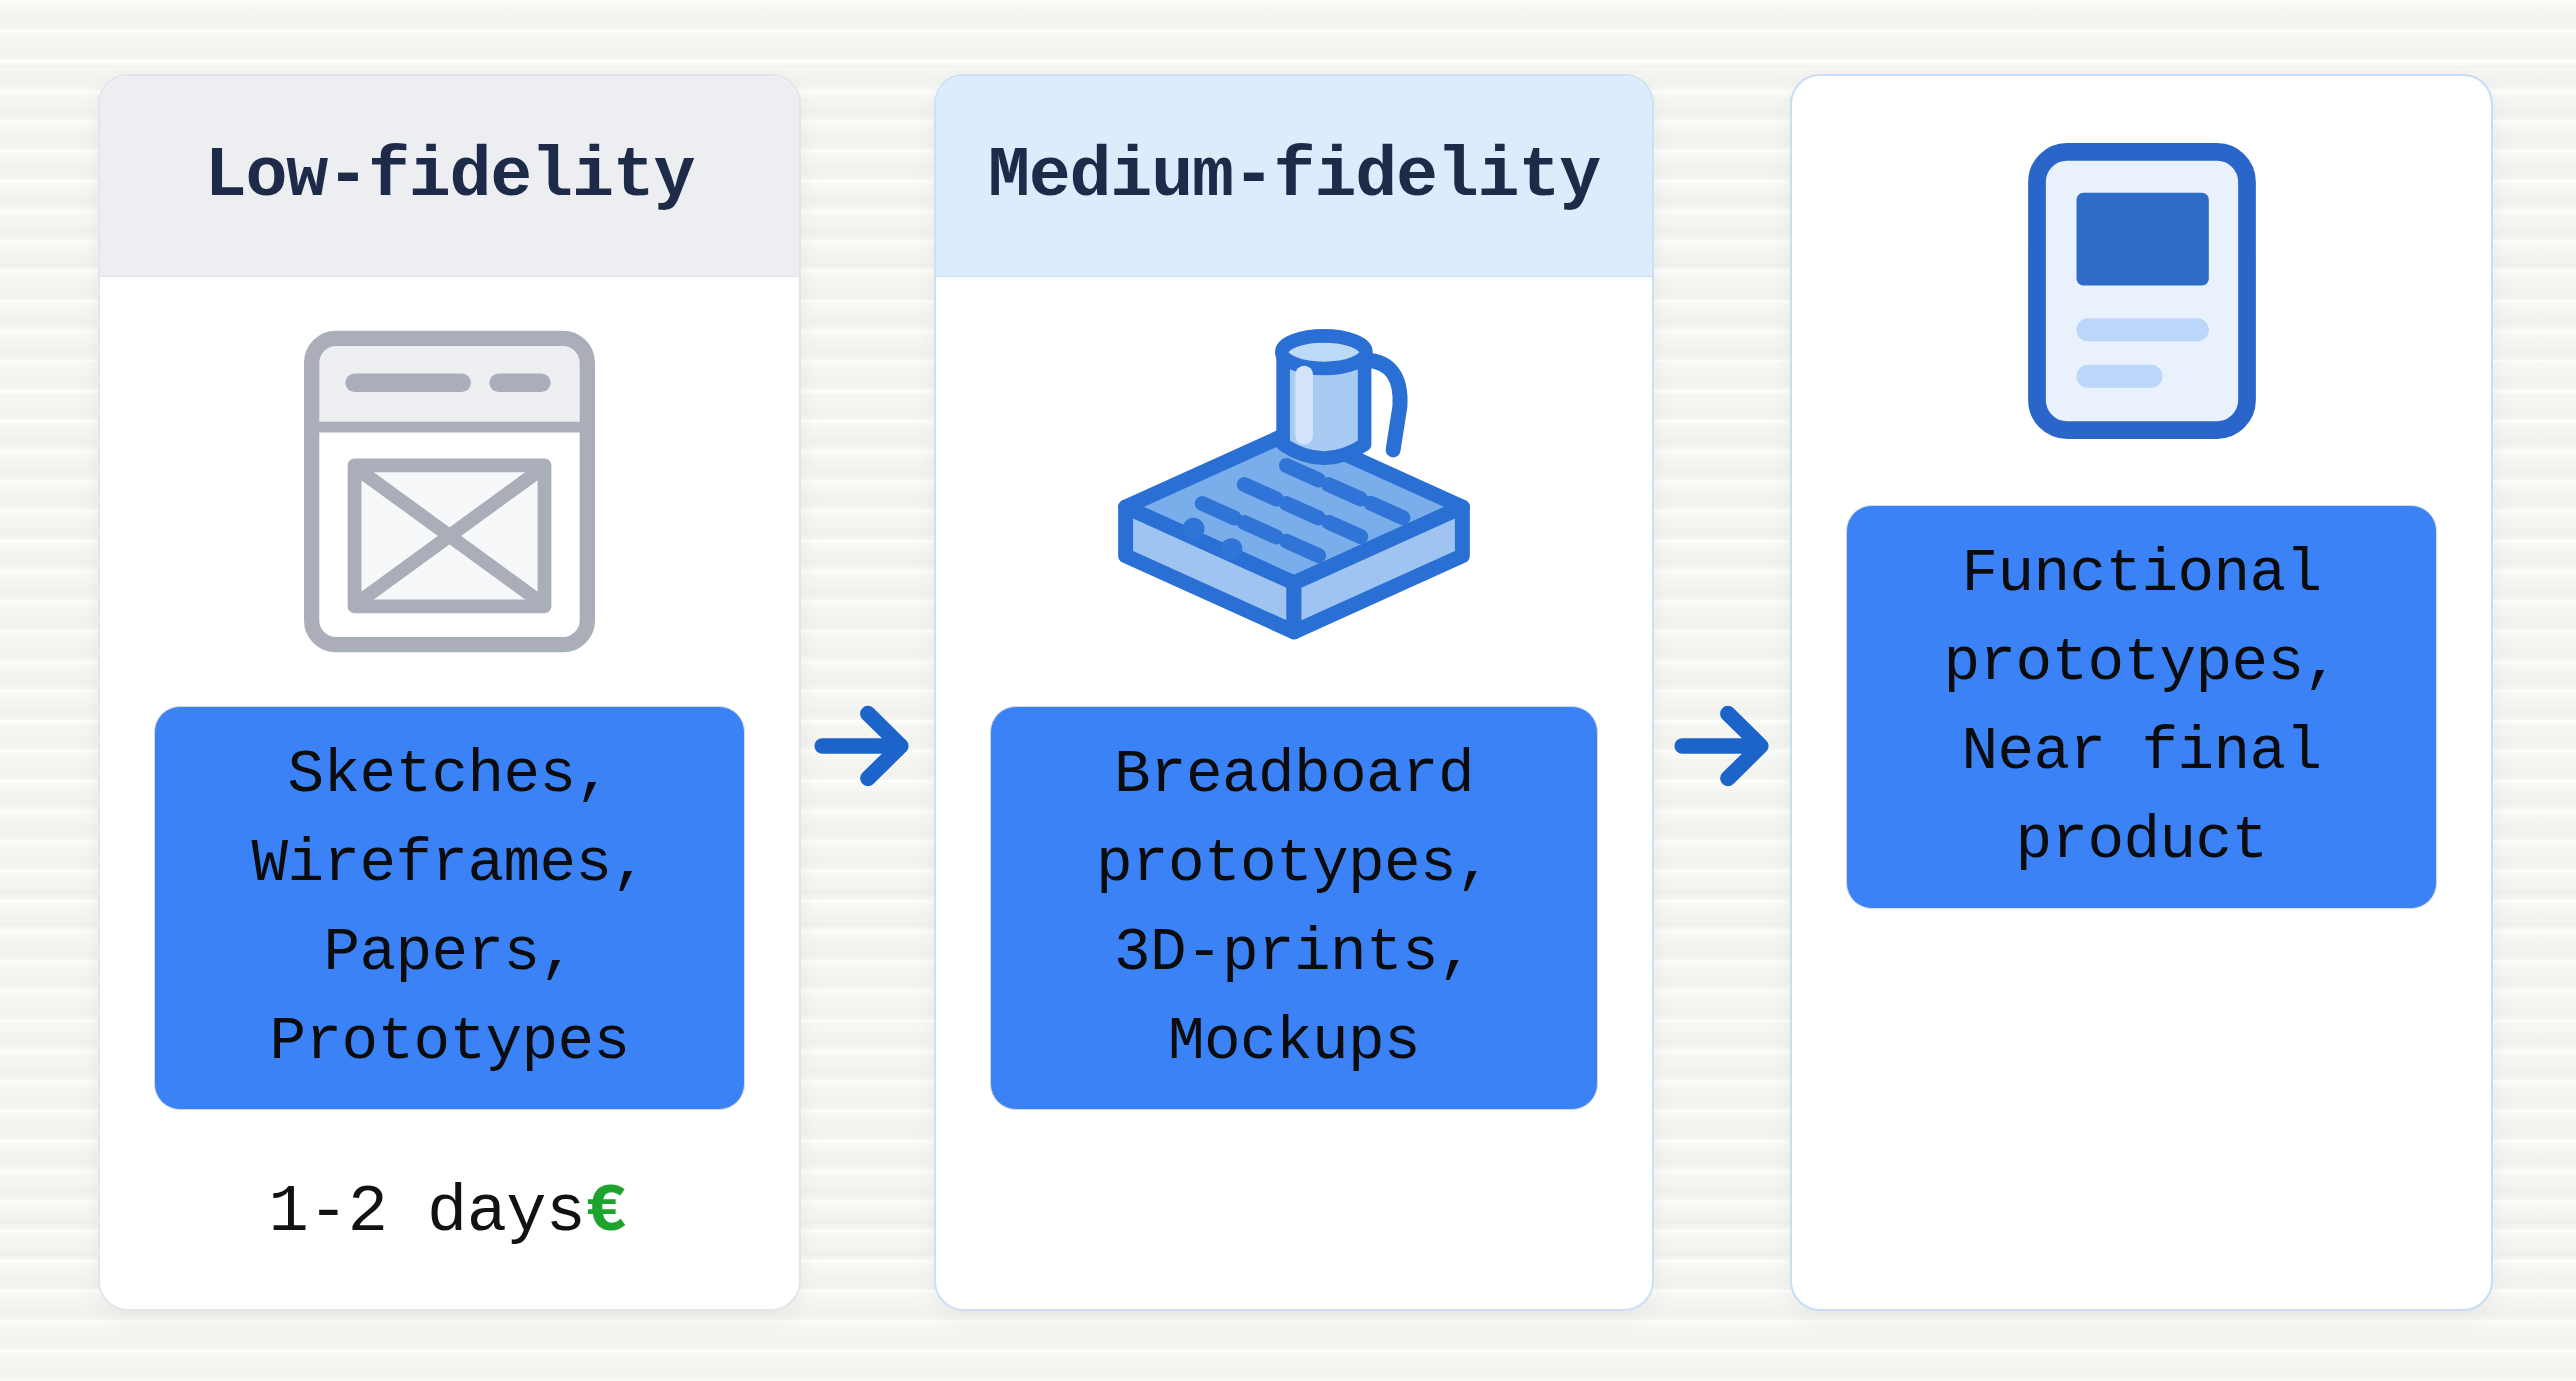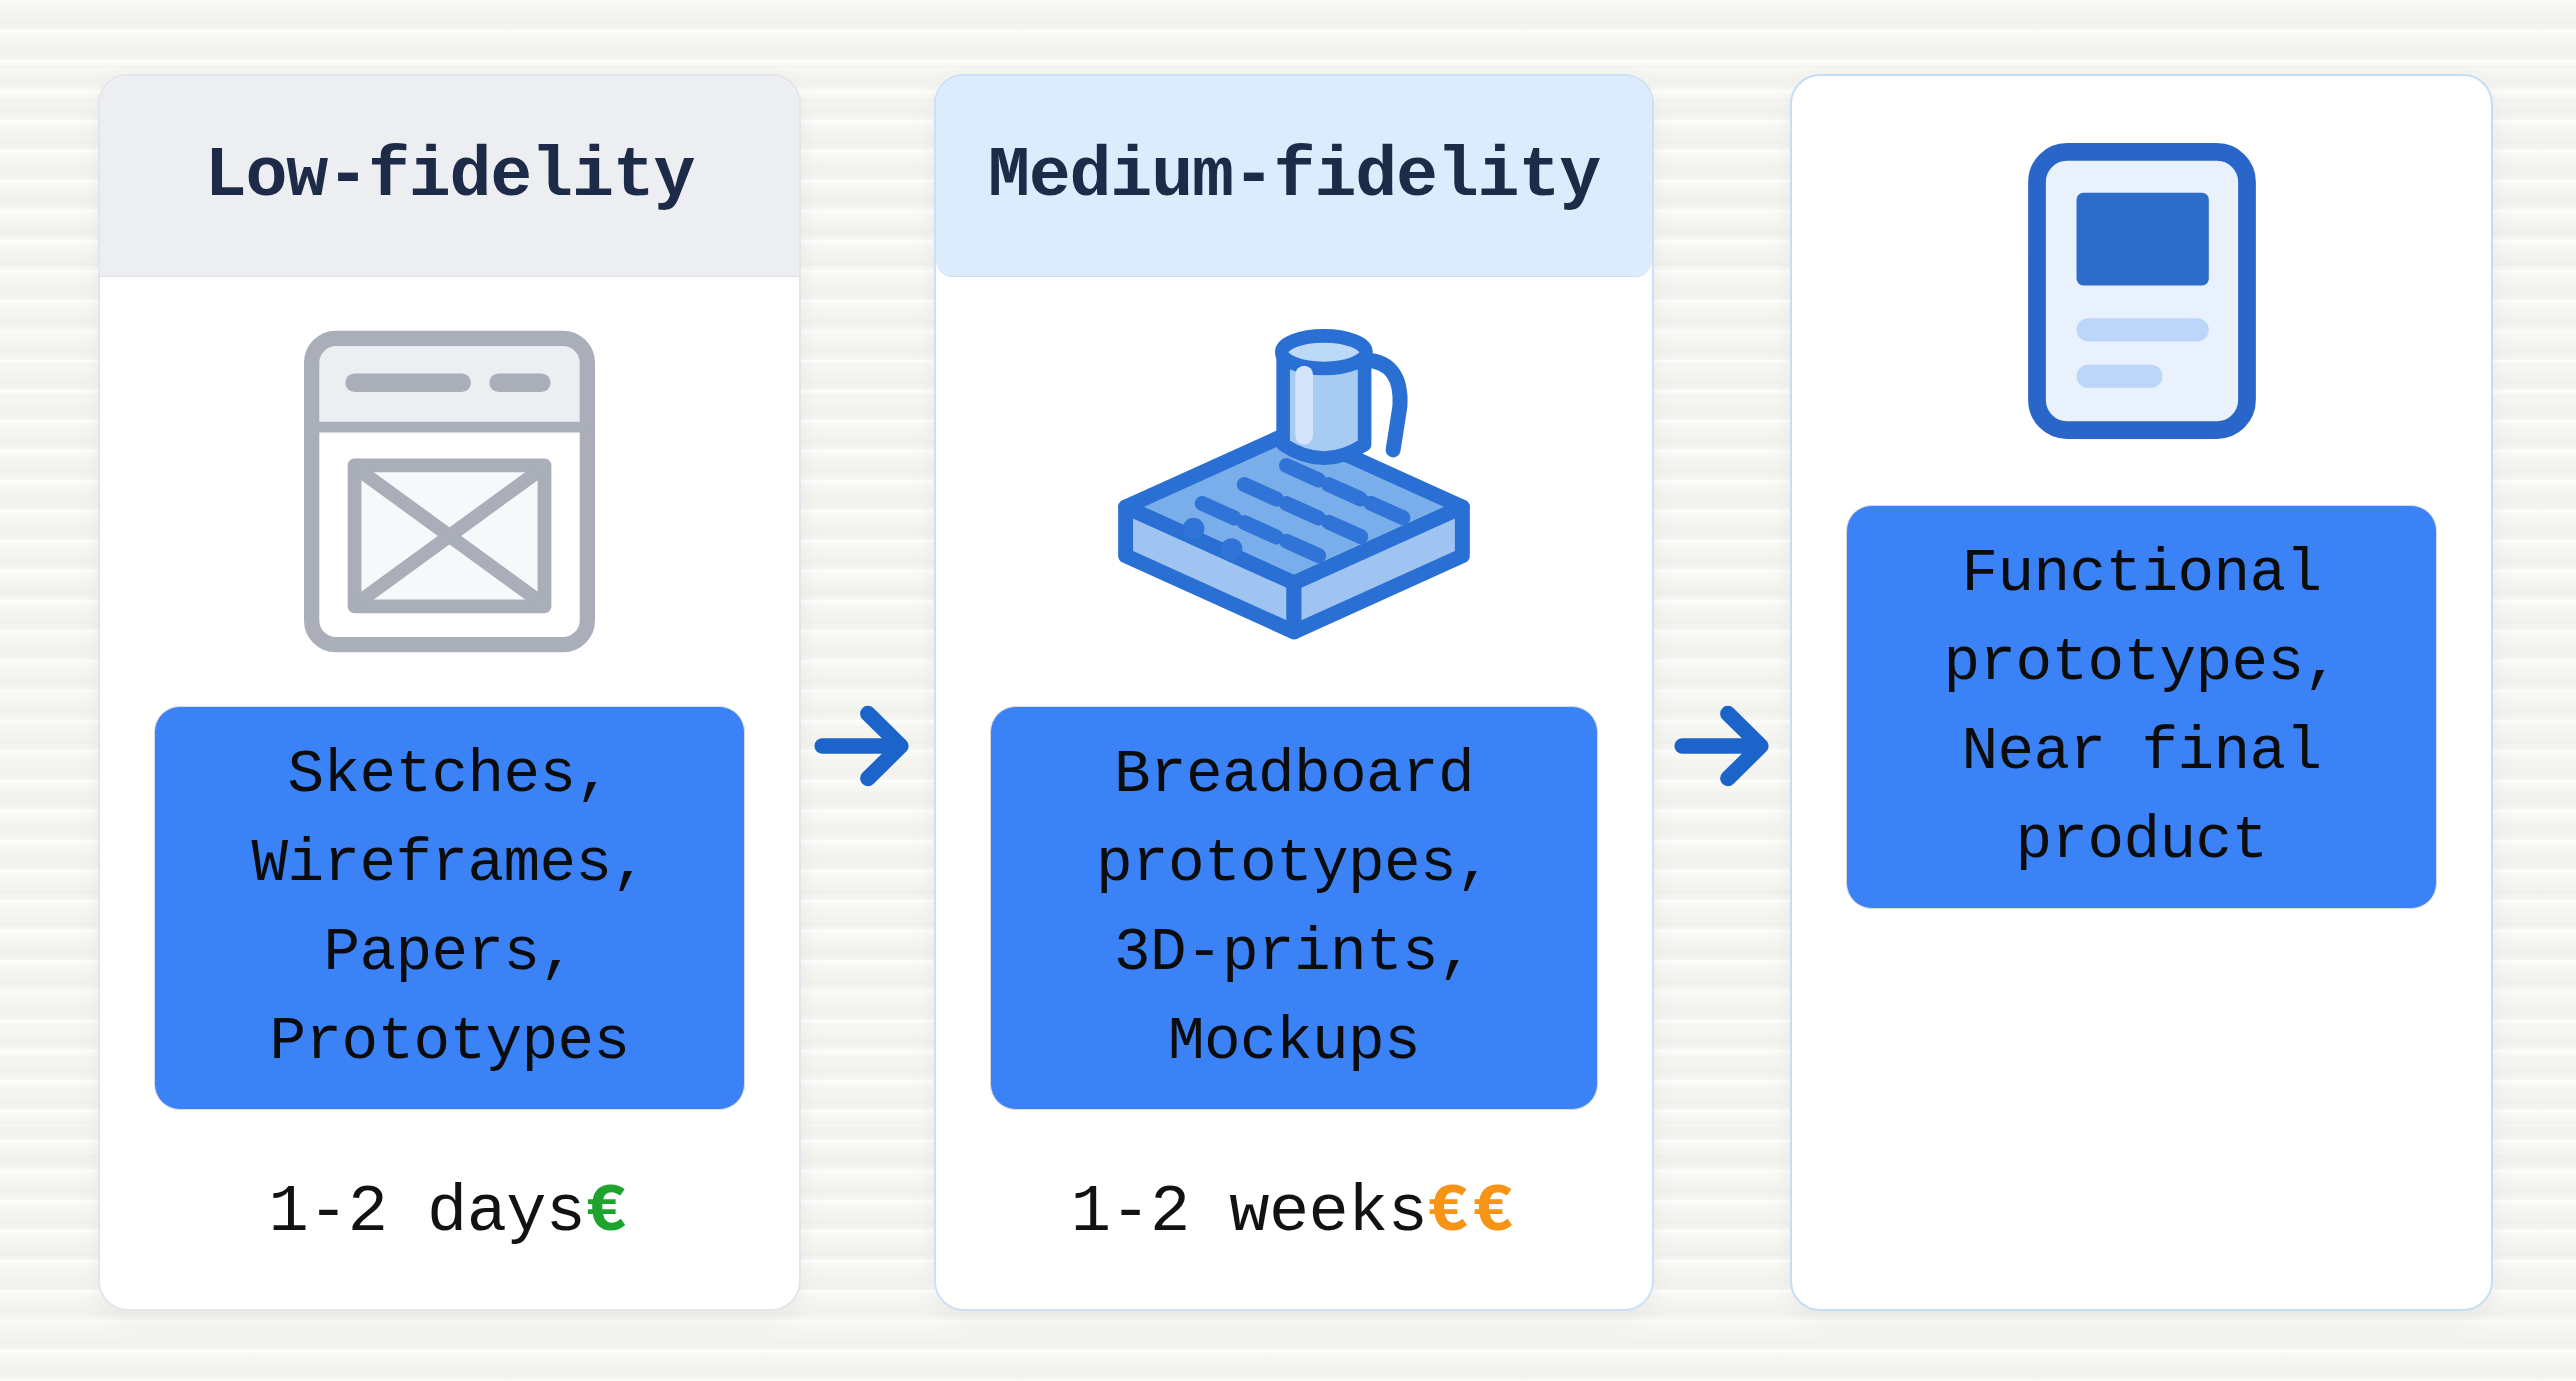--- a/index.html
+++ b/index.html
@@ -47,21 +47,20 @@
   }
   .card.low .card-header {
     background: var(--low-header-bg, #eceef1);
     color: var(--low-header-text, #1d2b49);
     border-bottom: 1.8px solid #dde1e6;
   }
   .card.medium .card-header {
     background: var(--medium-header-bg, #dcecfd);
     color: var(--medium-header-text, #1d2b49);
     border-bottom: 1.8px solid #c5ddf6;
-    border-radius: 17px;
   }
   .card.high .card-header {
     background: var(--high-header-bg, #2a58b6);
     color: var(--high-header-text, #ffffff);
     border-bottom: 2.3px solid #1d4fa6;
   }
   .card-title {
     margin: 0;
     font-size: 70px;
     font-weight: 700;
@@ -207,24 +206,20 @@
         <ellipse cx="160" cy="20" rx="31" ry="12" fill="#bcd9f8" stroke="#2a6fd4" stroke-width="10"></ellipse>
         <rect x="139" y="30" width="13" height="58" rx="6.5" fill="#d3e4fa"></rect>
       </svg>
     </div>
     <div class="desc-box">
       <p class="desc-text">Breadboard
 prototypes,
 3D-prints,
 Mockups</p>
     </div>
-    <footer class="card-footer">
-      <span class="duration">1-2 weeks</span>
-      <span class="cost">€€</span>
-    </footer>
   </section>
 
   <div class="arrow a2">
     <svg viewBox="0 0 180 180" aria-hidden="true">
       <g stroke="var(--arrow-blue, #1d64ca)" stroke-width="27" stroke-linecap="round" stroke-linejoin="round" fill="none">
         <line x1="16" y1="90" x2="142" y2="90"></line>
         <path d="M95 34 L152 90 L95 146"></path>
       </g>
     </svg>
   </div>

